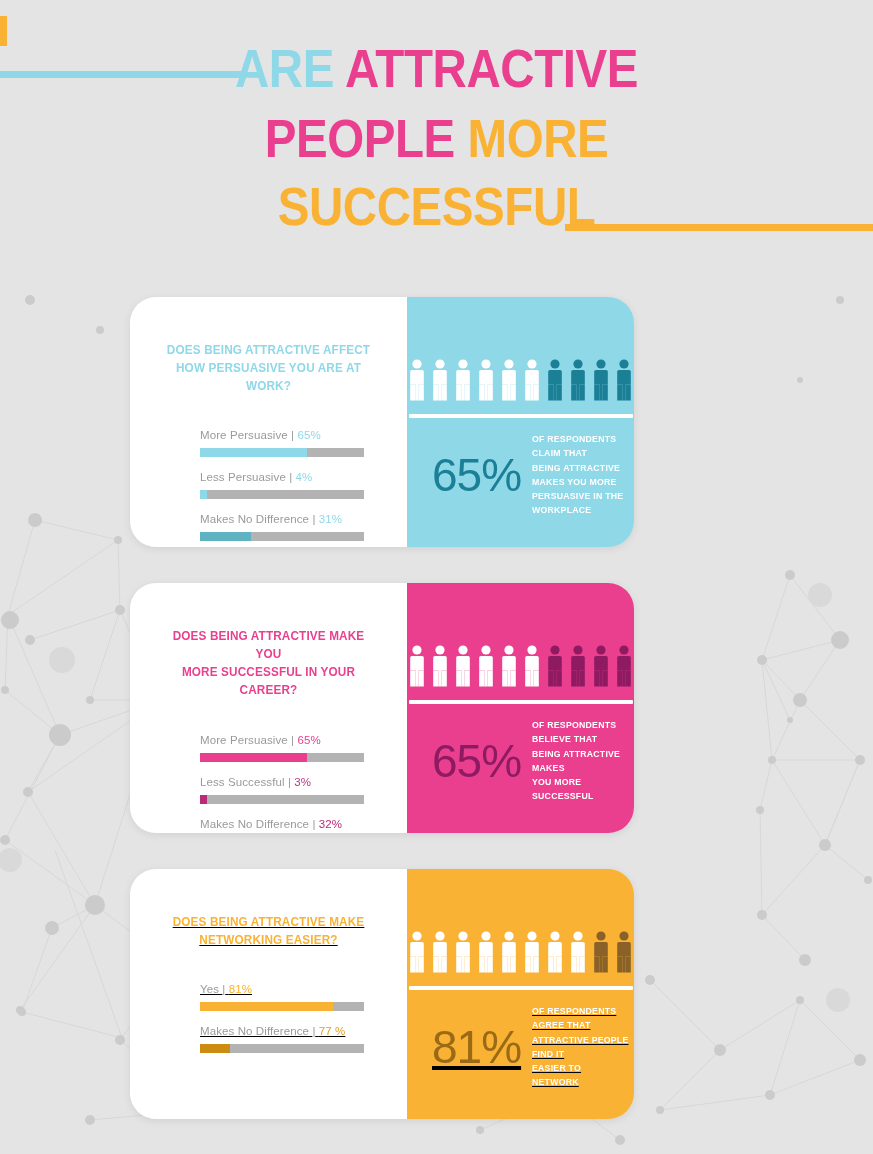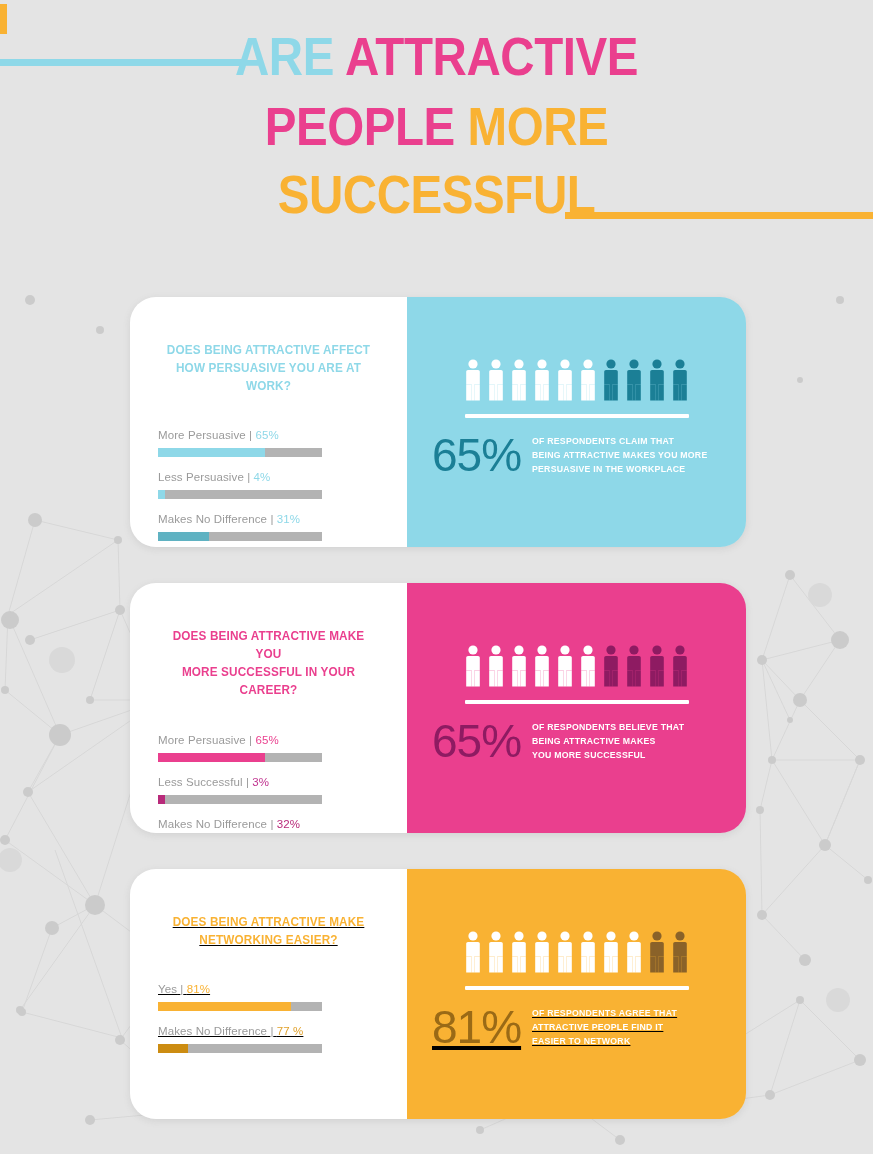--- a/index.html
+++ b/index.html
@@ -22,21 +22,21 @@
     inset: 0;
     width: 873px;
     height: 1154px;
     z-index: 0;
     pointer-events: none;
   }
 
   
   #header {
     position: absolute;
-    top: 4px; left: 0;
+    top: 16px; left: 0;
     width: 801px;
     height: 250px;
     z-index: 2;
   }
   .rule {
     position: absolute;
     height: 7px;
   }
   #rule-blue {
     left: 0;
@@ -73,21 +73,21 @@
   #title-line-2 { top: 95px; }
   #title-line-3 { top: 163px; }
   .t-blue   { color: #8ed8e8; }
   .t-pink   { color: #ea3f8e; }
   .t-yellow { color: #f9b233; }
 
   
   .card {
     position: absolute;
     left: 130px;
-    width: 616px;
+    width: 504px;
     height: 250px;
     border-radius: 26px;
     overflow: hidden;
     display: flex;
     z-index: 3;
     box-shadow: 0 2px 7px rgba(120,120,120,0.16);
   }
   #card-1 { top: 297px; }
   #card-2 { top: 583px; }
   #card-3 { top: 869px; text-decoration: underline; }
@@ -118,21 +118,21 @@
     letter-spacing: 0.15px;
     transform: scaleX(0.94);
     padding: 0 22px;
     margin: 0 0 34px 0;
   }
   #card-1 .card-question { color: #8ed8e8; }
   #card-2 .card-question { color: #ea3f8e; }
   #card-3 .card-question { color: #f9b233; }
 
   .bars {
-    padding-left: 28px;
+    padding-left: 70px;
   }
   .bar-row { margin-bottom: 14px; }
   .bar-label {
     font-size: 11.5px;
     color: #9a9a9a;
     margin-bottom: 7px;
     font-family: "Liberation Sans", sans-serif;
     letter-spacing: 0.1px;
   }
   .bar-label .pct {  }

